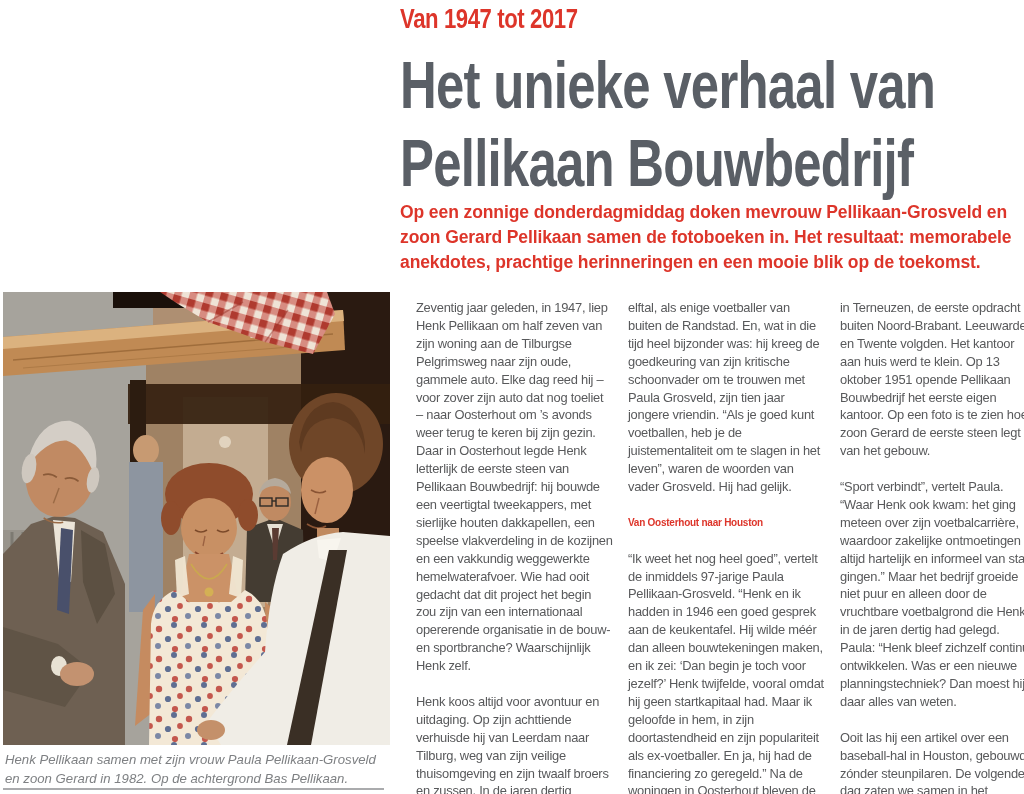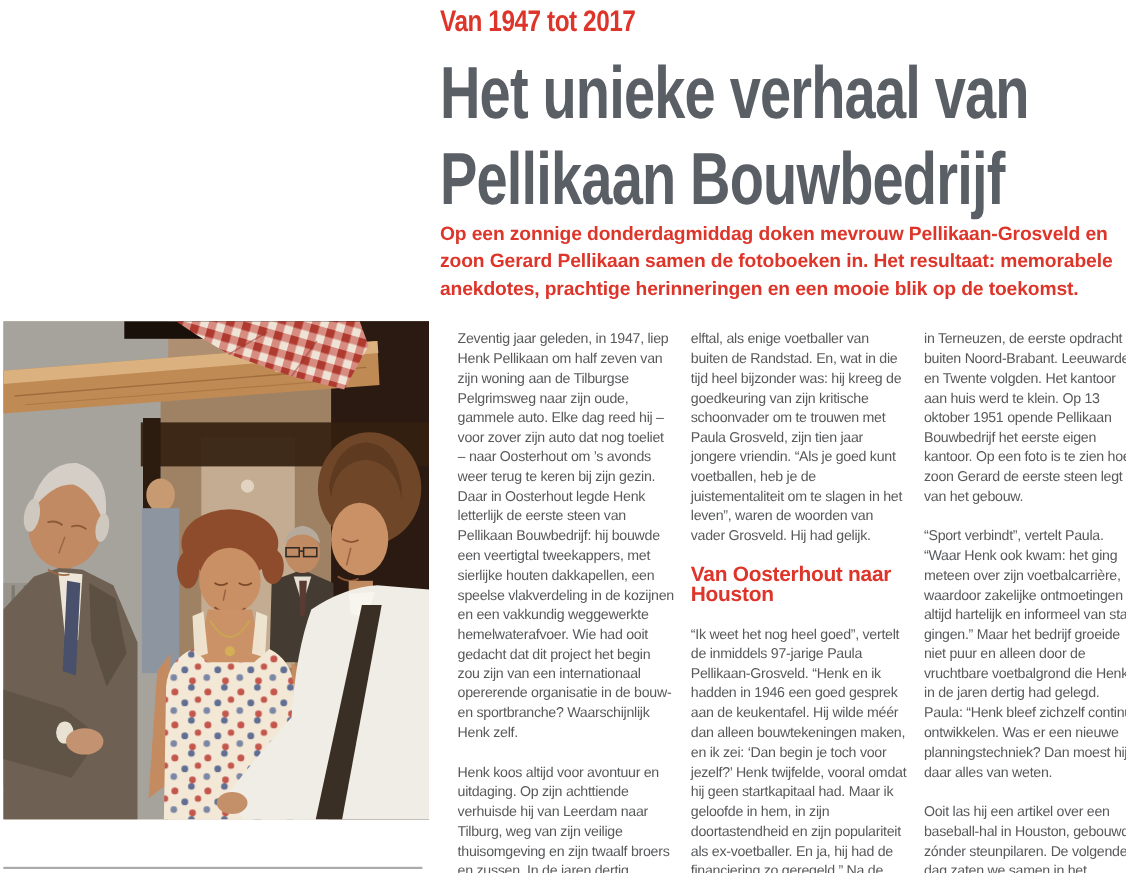--- a/index.html
+++ b/index.html
@@ -87,21 +87,21 @@
     width: 197px;
     flex: 0 0 197px;
     font-size: 12.9px;
     line-height: 17.9px;
     color: #58595b;
     letter-spacing: -0.25px;
   }
   .col p { margin: 0 0 17.9px 0; }
   .col p:last-child { margin-bottom: 0; }
   .sub-heading {
-    font-size: 19px;
+    font-size: 10px;
     line-height: 17.9px;
     font-weight: bold;
     color: #dd352a;
     margin: 0;
   }
 </style>
 </head>
 <body>
 
 <div class="page">
@@ -222,20 +222,21 @@
         <rect x="314" y="236" width="22" height="18" fill="#c08a60"></rect>
         <path d="M280,262 Q310,242 340,240 L387,244 L387,453 L252,453 L262,360 Q266,300 280,262 Z" fill="#f0ede6"></path>
         <polygon points="314,248 338,246 330,270 316,266" fill="#f8f5ee"></polygon>
         <polygon points="326,258 344,258 308,453 284,453" fill="#3a2f25"></polygon>
         <path d="M262,360 Q230,396 204,430 L218,453 L268,453 Z" fill="#f0ede6"></path>
         <ellipse cx="208" cy="438" rx="14" ry="10" fill="#c4906a"></ellipse>
       </g>
     </svg>
   </figure>
 
+  <figcaption class="photo-caption">Henk Pellikaan samen met zijn vrouw Paula Pellikaan-Grosveld en zoon Gerard in 1982. Op de achtergrond Bas Pellikaan.</figcaption>
   <div class="caption-rule"></div>
 
   <div class="article">
 
     <div class="kicker">Van 1947 tot 2017</div>
 
     <div class="headline">
       <div>Het unieke verhaal van</div>
       <div>Pellikaan Bouwbedrijf</div>
     </div>

